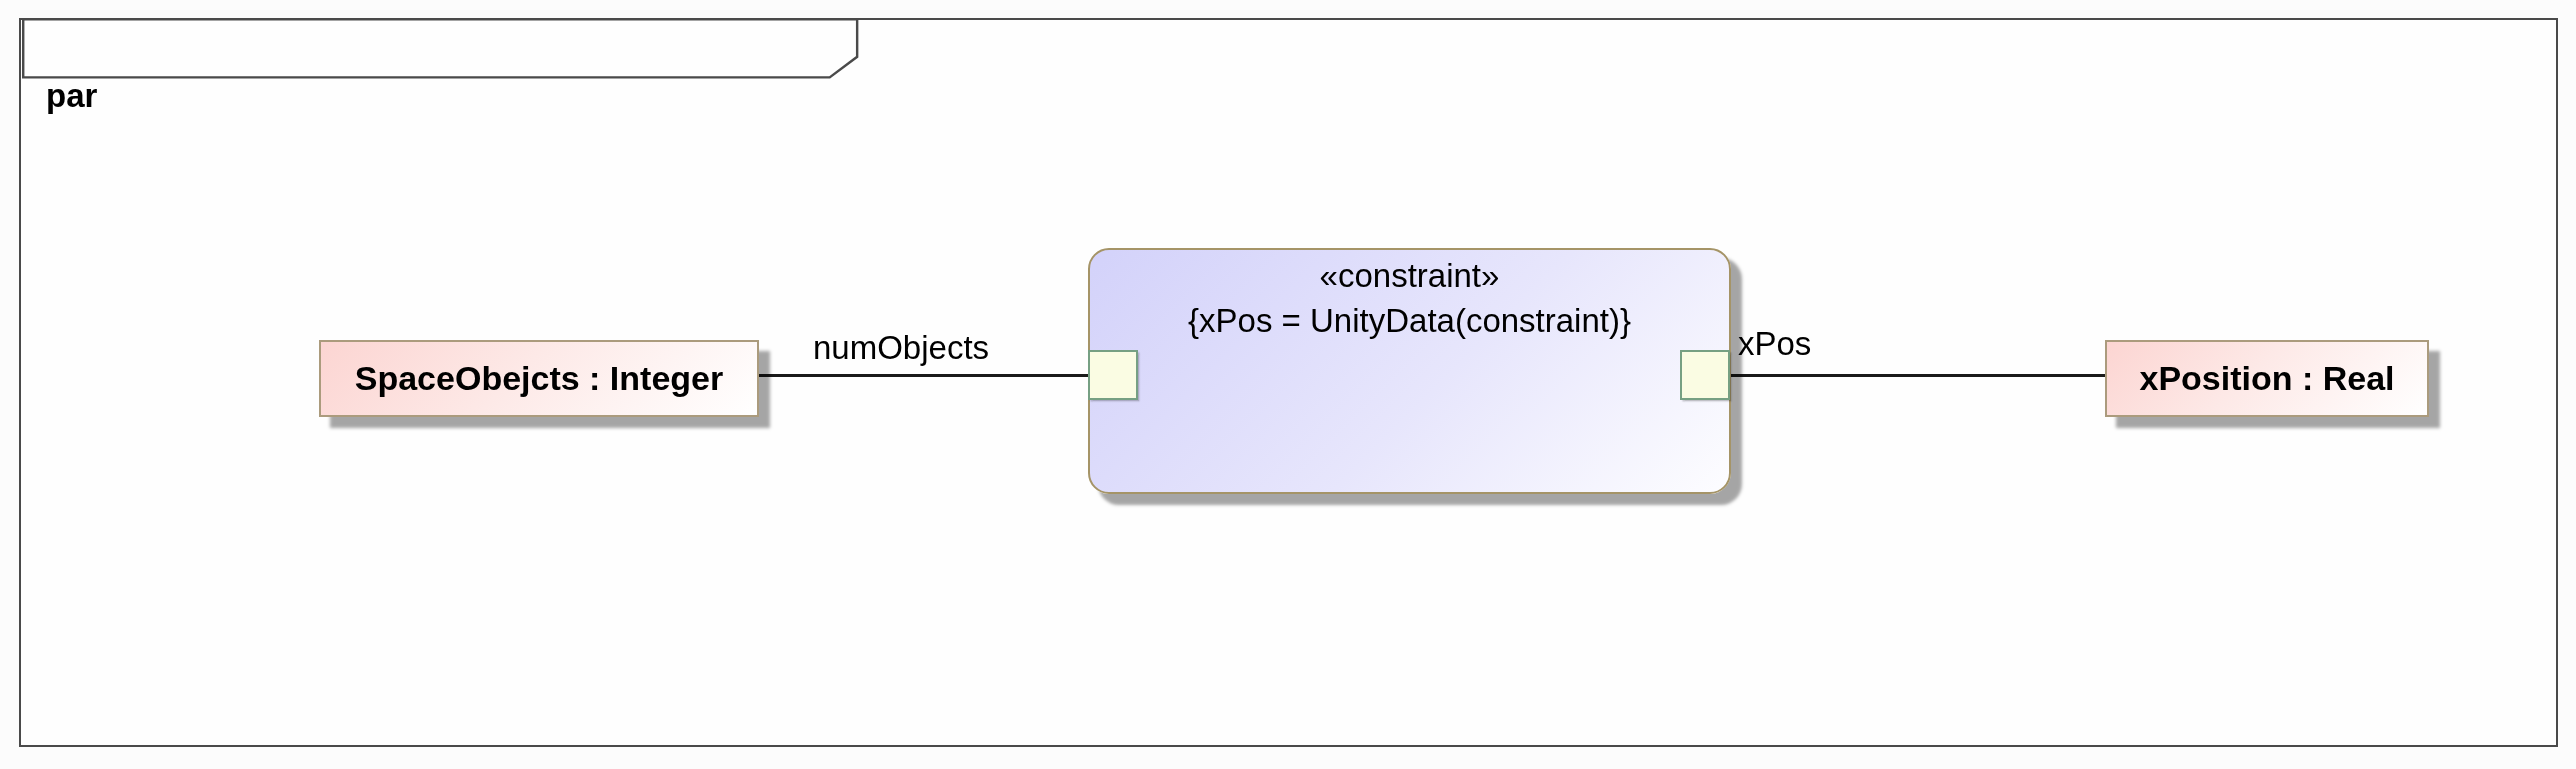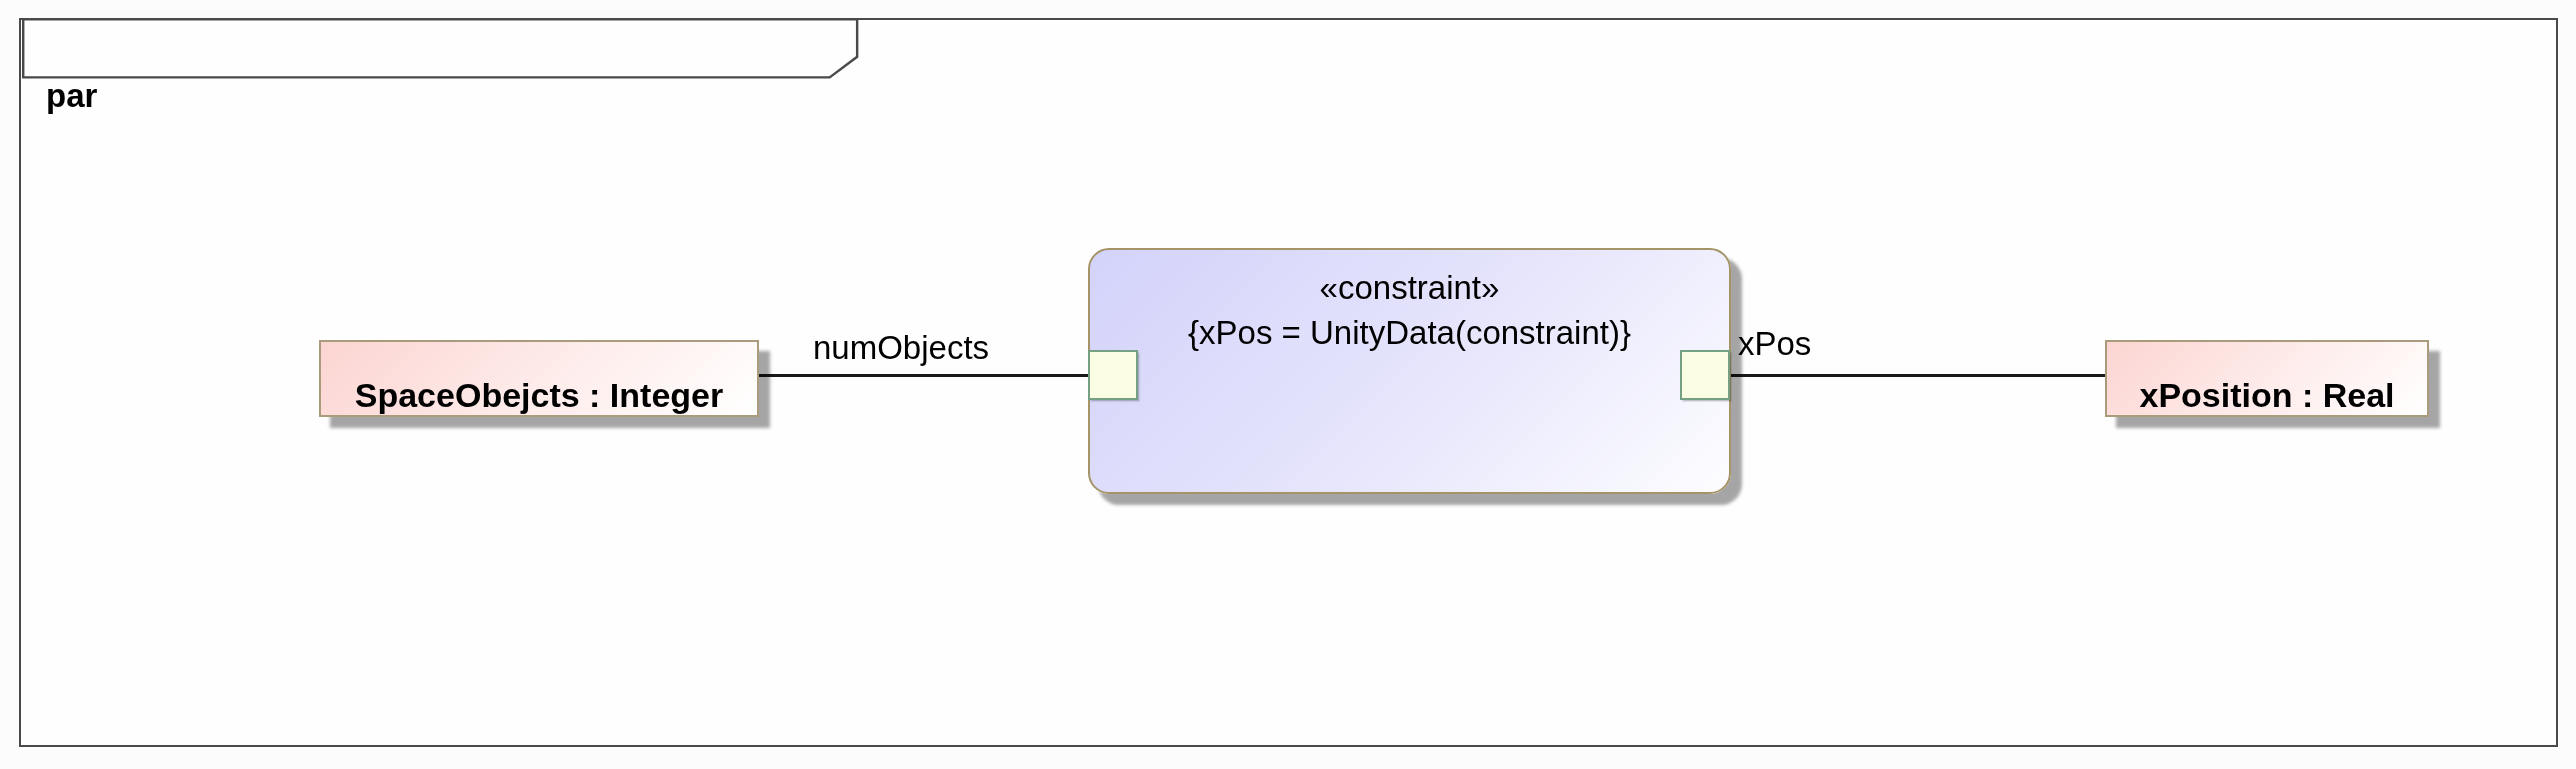--- a/index.html
+++ b/index.html
@@ -25,32 +25,32 @@
   .connector-right{left:1731px;width:374px;}
   .label{position:absolute;font-size:33px;line-height:37px;text-align:center;}
   .label-numobjects{left:813px;top:329px;width:264px;text-align:left;}
   .label-xpos{left:1738px;top:325px;}
   
   .param-box{
     position:absolute;top:340px;height:77px;box-sizing:border-box;
     border:2.4px solid var(--box-border,#ab9b7d);
     background:linear-gradient(135deg,var(--box-fill-start,#fcd5d2) 0%,#fde9e7 45%,#ffffff 100%);
     box-shadow:10.6px 10.6px 3.3px rgba(0,0,0,0.35);
-    display:flex;align-items:flex-end;justify-content:center;
+    display:flex;align-items:center;justify-content:center;
     font-weight:bold;font-size:34px;
   }
   .box-left{left:319px;width:440px;}
   .box-right{left:2105px;width:324px;}
   
   .constraint{
     position:absolute;left:1088px;top:248px;width:643px;height:246px;box-sizing:border-box;
     border:2.4px solid var(--constraint-border,#a59467);border-radius:21px;
     background:linear-gradient(135deg,var(--constraint-fill-start,#d3d2fa) 0%,#e7e6fc 55%,#fdfdff 100%);
     box-shadow:10.6px 10.6px 3.3px rgba(0,0,0,0.35);
-    text-align:center;padding-top:15px;font-size:33px;line-height:45px;
+    text-align:center;padding-top:3px;font-size:33px;line-height:45px;
   }
   .constraint .cname{font-weight:bold;}
   
   .port{
     position:absolute;top:350px;width:46px;height:46px;box-sizing:content-box;
     border:2.4px solid var(--port-border,#76a083);
     background:var(--port-fill,#fafce3);
     box-shadow:1.6px 1.6px 1.6px rgba(0,0,0,0.22);
     z-index:3;
   }

